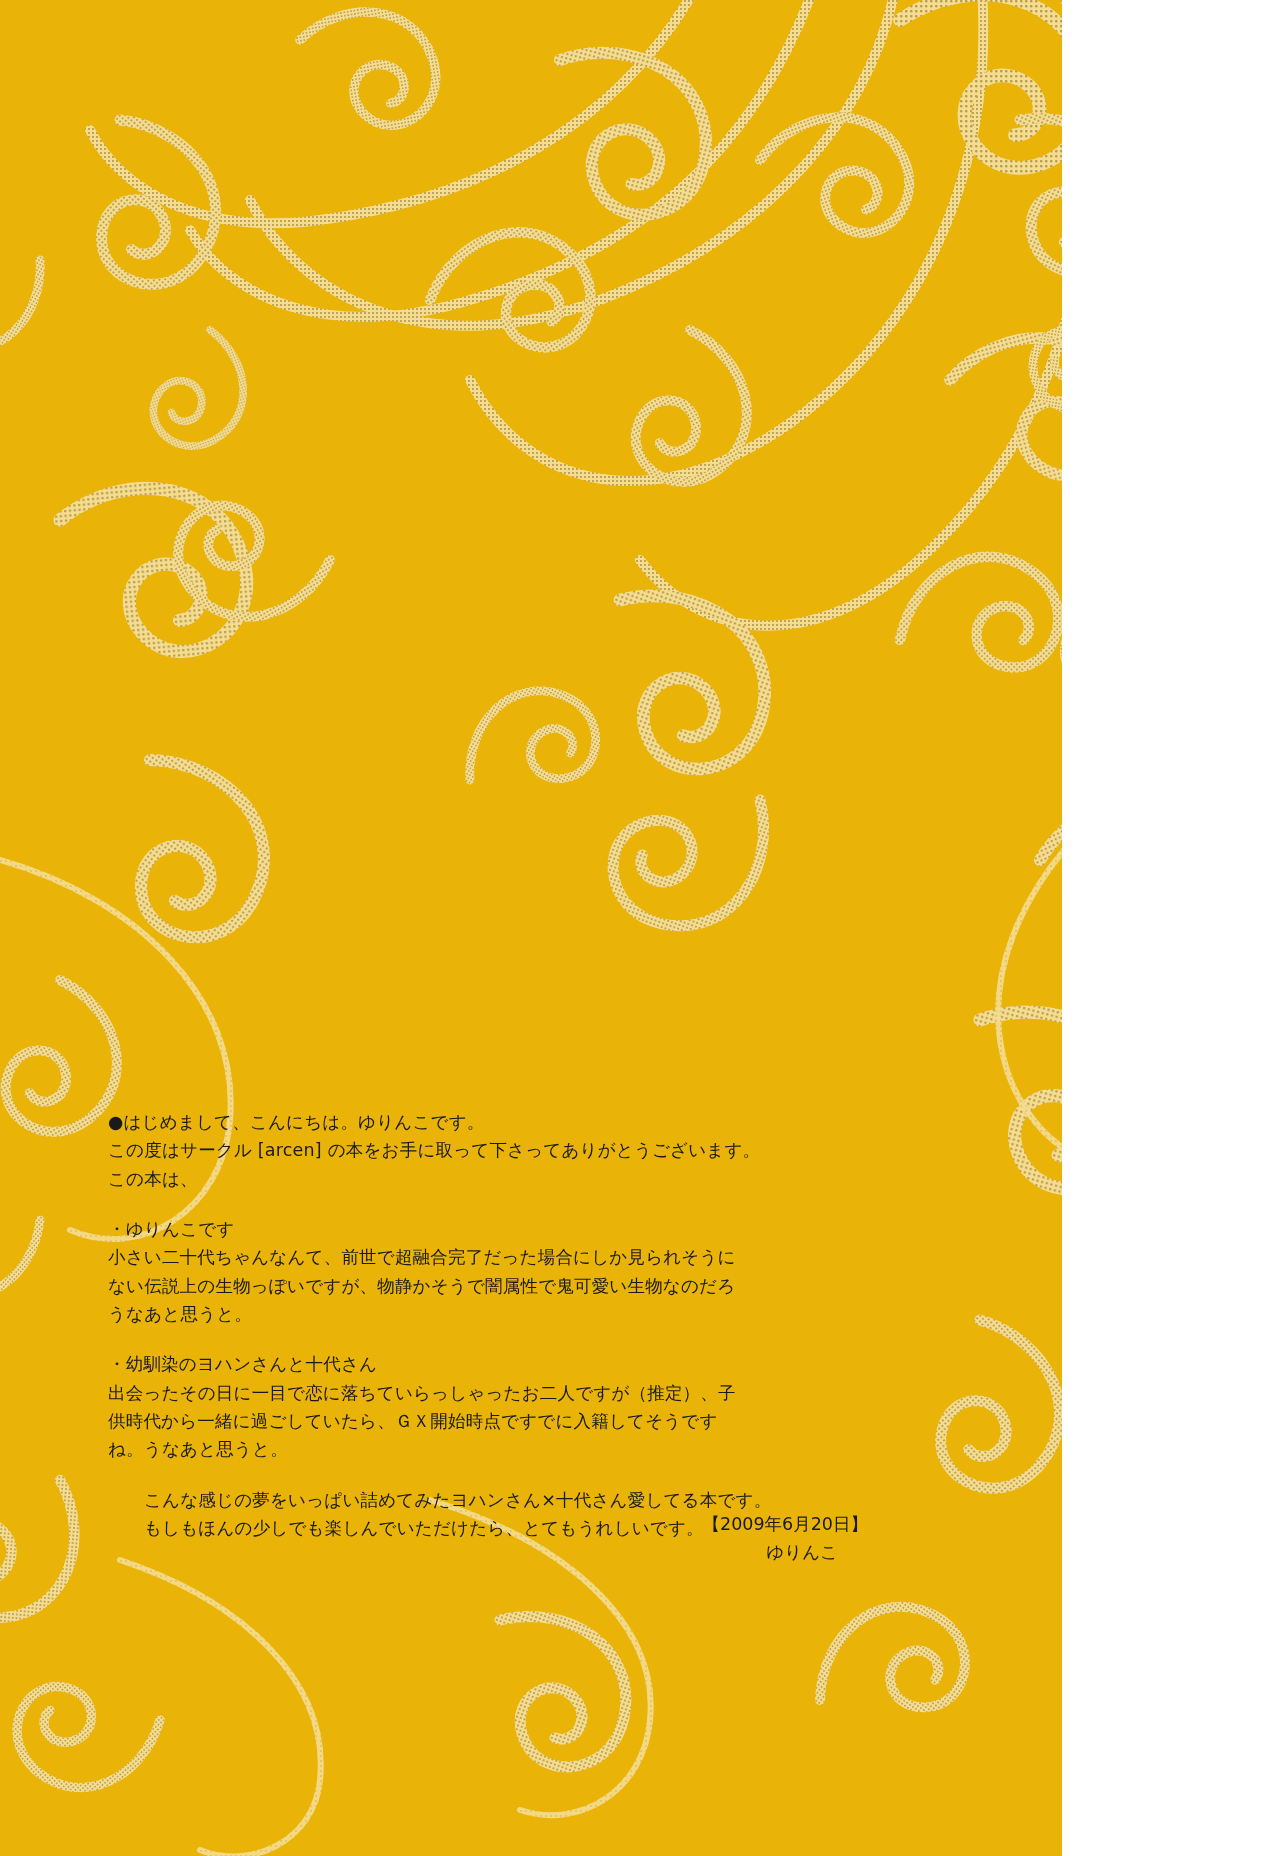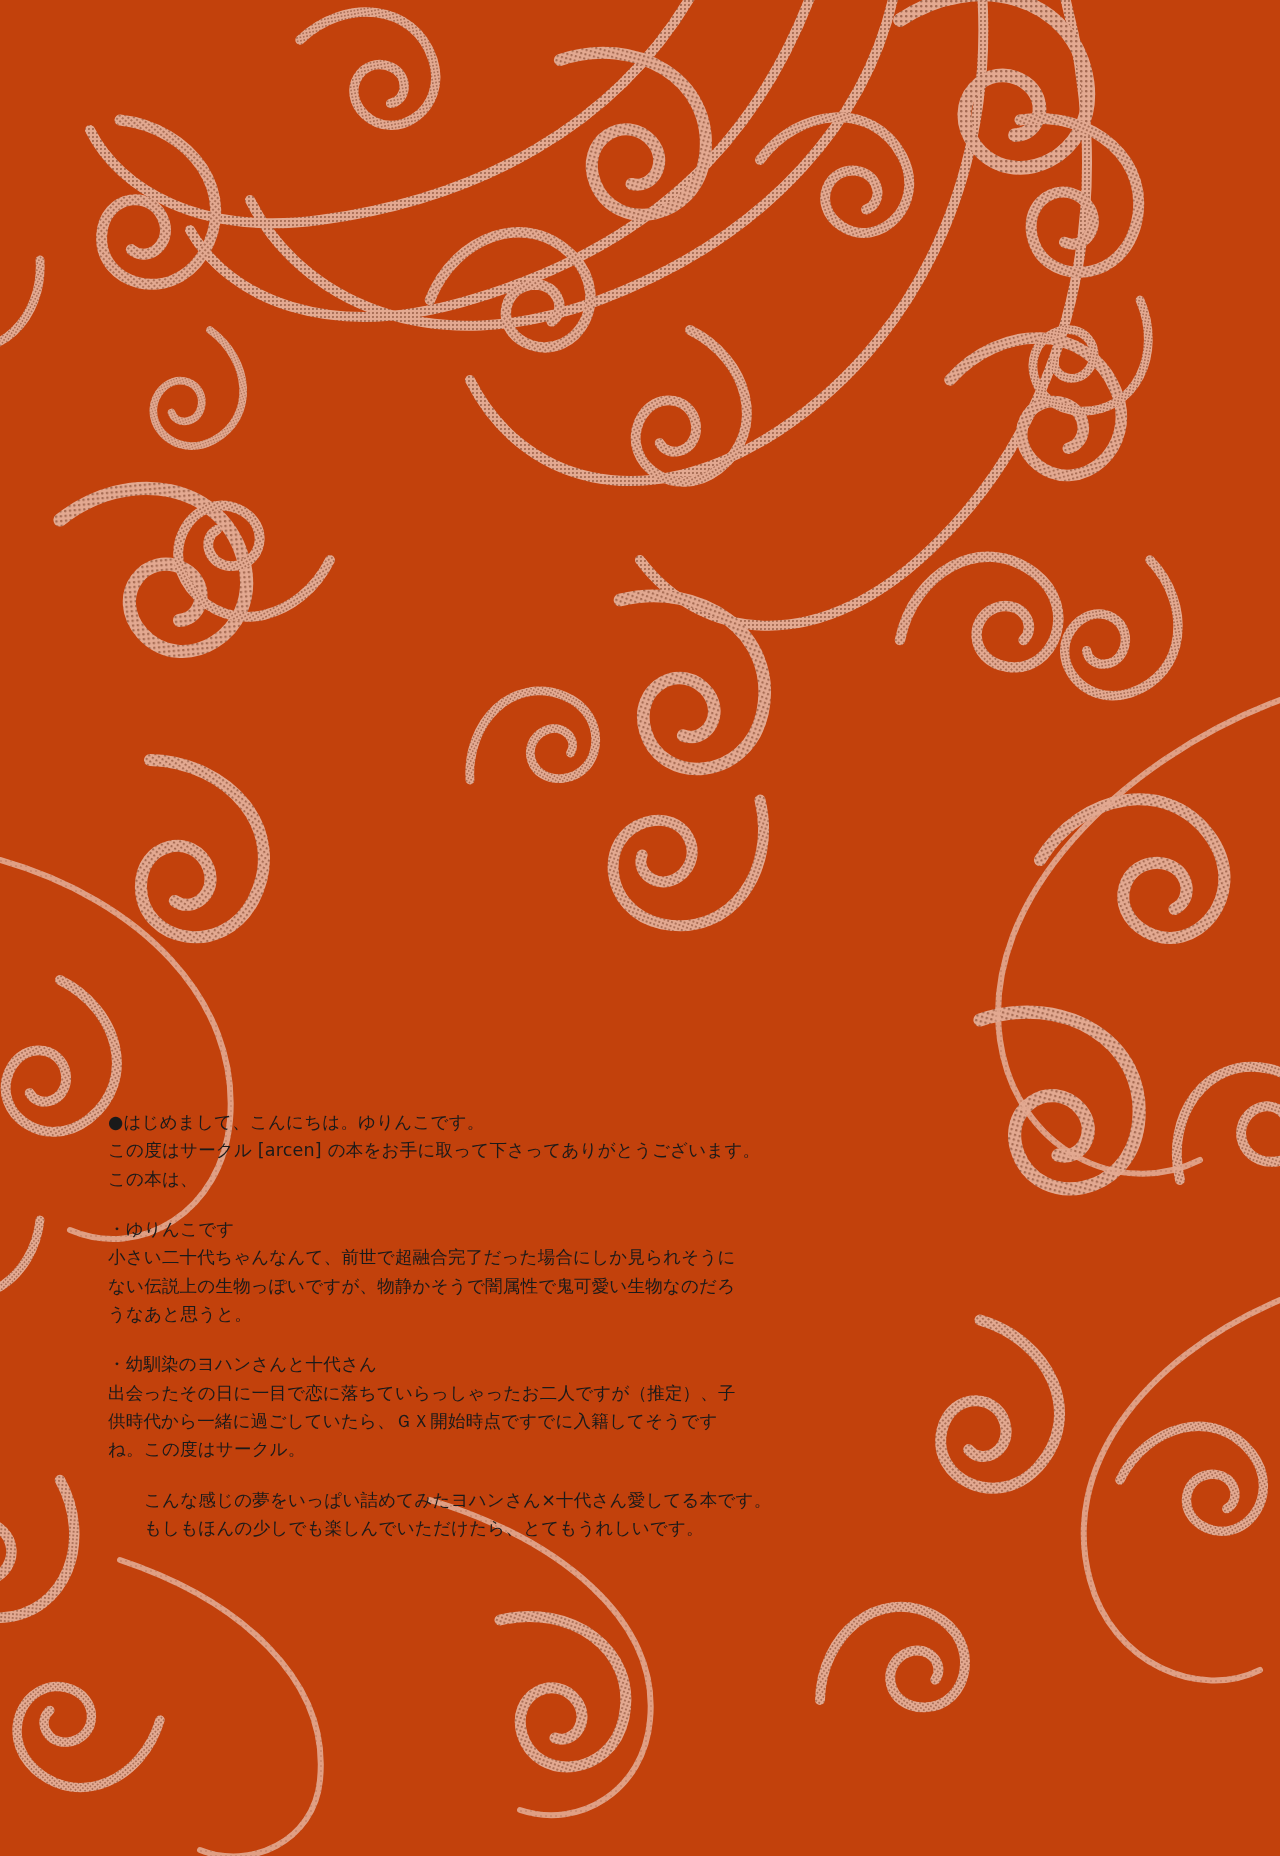--- a/index.html
+++ b/index.html
@@ -2,23 +2,23 @@
 <html><head>
 <meta charset="utf-8">
 <style>
   html, body {
     margin: 0;
     padding: 0;
     background: #ffffff;
   }
   .page {
     position: relative;
-    width: 1280px;
+    width: 1062px;
     height: 1856px;
-    background: #c2410c;
+    background: #eab308;
     overflow: hidden;
     font-family: "DejaVu Sans", sans-serif;
     text-decoration: underline;
   }
 
   
   .bg-art {
     position: absolute;
     left: 0; top: 0;
     width: 1280px;
@@ -202,25 +202,29 @@
     <p class="para">●はじめまして、こんにちは。ゆりんこです。
 この度はサークル [arcen] の本をお手に取って下さってありがとうございます。
 この本は、</p>
     <p class="para">・ゆりんこです
 小さい二十代ちゃんなんて、前世で超融合完了だった場合にしか見られそうに
 ない伝説上の生物っぽいですが、物静かそうで闇属性で鬼可愛い生物なのだろ
 うなあと思うと。</p>
     <p class="para">・幼馴染のヨハンさんと十代さん
 出会ったその日に一目で恋に落ちていらっしゃったお二人ですが（推定）、子
 供時代から一緒に過ごしていたら、ＧＸ開始時点ですでに入籍してそうです
-ね。この度はサークル。</p>
+ね。うなあと思うと。</p>
     <p class="para">こんな感じの夢をいっぱい詰めてみたヨハンさん×十代さん愛してる本です。
 もしもほんの少しでも楽しんでいただけたら、とてもうれしいです。</p>
   </div>
 
+  <div class="signature">
+    <span class="sig-line">【2009年6月20日】</span>
+    <span class="sig-name">ゆりんこ</span>
+  </div>
 
   <div class="footer">
     
     
     
   </div>
 
 </div>
 
 </body></html>

